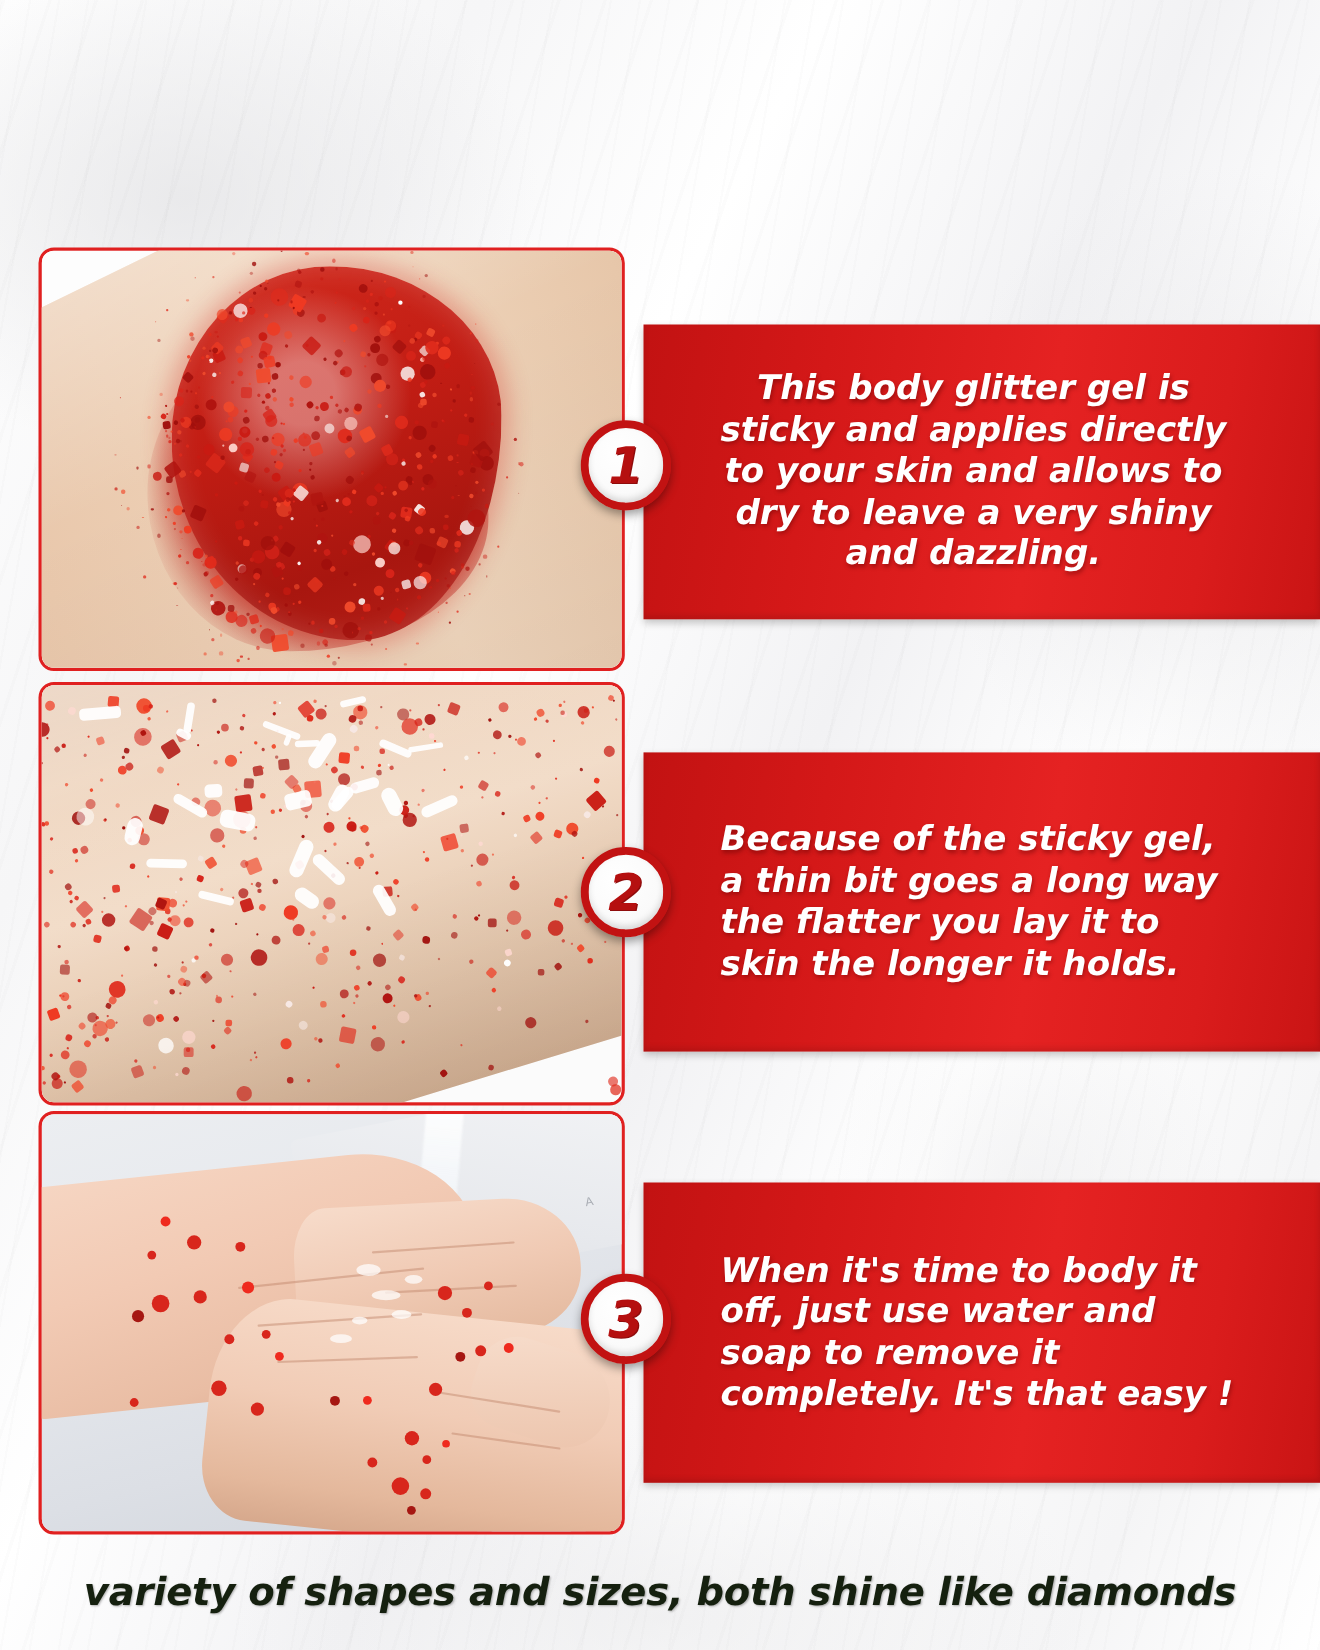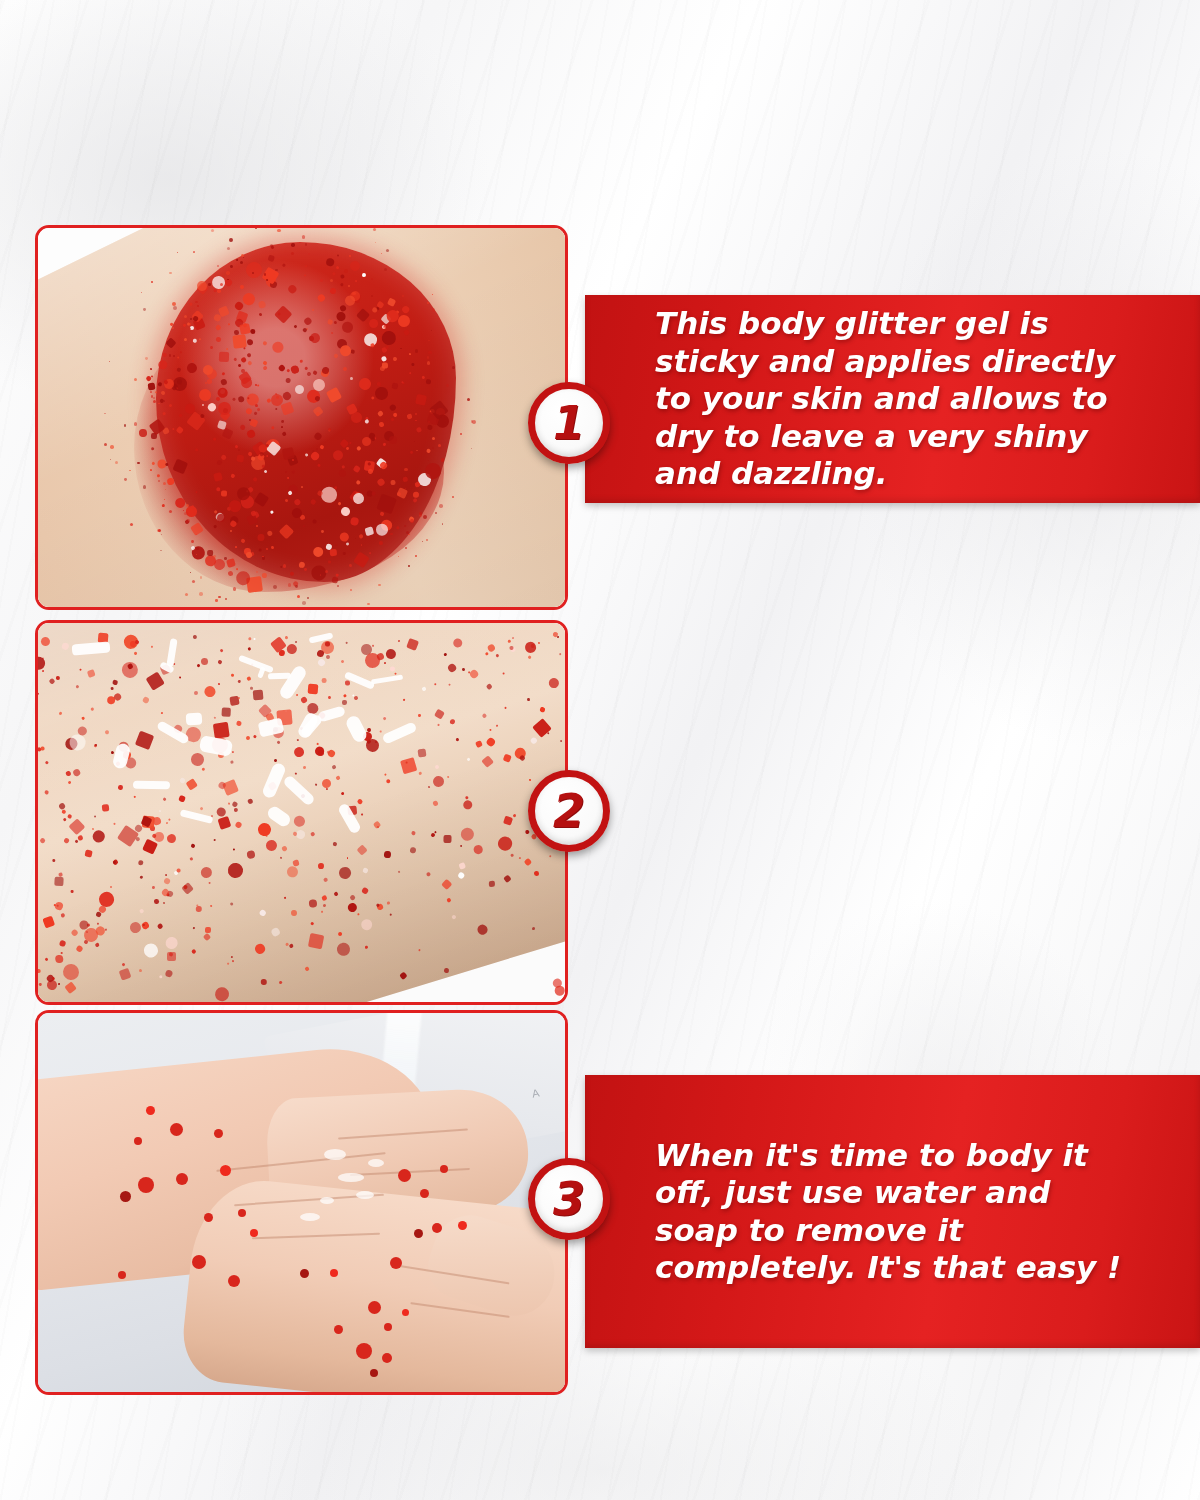--- a/index.html
+++ b/index.html
@@ -80,21 +80,21 @@
 
   
   .band{
     position:absolute; right:0;
     width:615px;
     background:linear-gradient(100deg,#c21212 0%,#d41818 26%,#e52222 58%,#da1c1c 82%,#c91414 100%);
     box-shadow:0 3px 7px rgba(0,0,0,.22), inset 0 -3px 6px rgba(0,0,0,.12);
     display:flex; align-items:center;
     z-index:3;
   }
-  .band-1{ top:70px; height:208px; }
+  .band-1{ top:70px; height:268px;text-align:center; }
   .band-2{ top:64px; height:272px; }
   .band-3{ top:65px; height:273px; }
 
   .band-text{
     color:#ffffff;
     font-family:"DejaVu Sans", sans-serif;
     font-size:31px;
     font-weight:bold;
     font-style:italic;
     line-height:1.21;
@@ -1366,20 +1366,26 @@
             <div style="position: absolute; left: 306px; top: 54px; width: 31px; height: 7px; background: rgba(255, 255, 255, 0.92); border-radius: 5px; transform: rotate(203deg);"></div>
             <div style="position: absolute; left: 142px; top: 190px; width: 33px; height: 7px; background: rgba(255, 255, 255, 0.92); border-radius: 7px; transform: rotate(14deg);"></div>
             <div style="position: absolute; left: 221px; top: 97px; width: 24px; height: 15px; background: rgba(255, 255, 255, 0.92); border-radius: 4px; transform: rotate(167deg);"></div>
             <div style="position: absolute; left: 271px; top: 12px; width: 24px; height: 6px; background: rgba(255, 255, 255, 0.92); border-radius: 5px; transform: rotate(347deg);"></div>
             <div style="position: absolute; left: 261px; top: 98px; width: 25px; height: 10px; background: rgba(255, 255, 255, 0.92); border-radius: 5px; transform: rotate(311deg);"></div>
             <div style="position: absolute; left: 257px; top: 96px; width: 26px; height: 13px; background: rgba(255, 255, 255, 0.92); border-radius: 8px; transform: rotate(118deg);"></div>
           </div>
       </div>
     </div>
 
+    <div class="band band-2">
+      <div class="band-text">Because of the sticky gel,
+a thin bit goes a long way
+the flatter you lay it to
+skin the longer it holds.</div>
+    </div>
   </div>
   <div class="badge badge-2">
     <span>2</span>
   </div>
 
   <div class="step step-3">
 
     <div class="photo">
       <div class="photo-inner">
         <div class="ph3-bg"></div>
@@ -1443,14 +1449,15 @@
       <div class="band-text">When it's time to body it
 off, just use water and
 soap to remove it
 completely. It's that easy !</div>
     </div>
   </div>
   <div class="badge badge-3">
     <span>3</span>
   </div>
 
+  <div class="caption">variety of shapes and sizes, both shine like diamonds</div>
 
 </div>
 
 </body></html>

